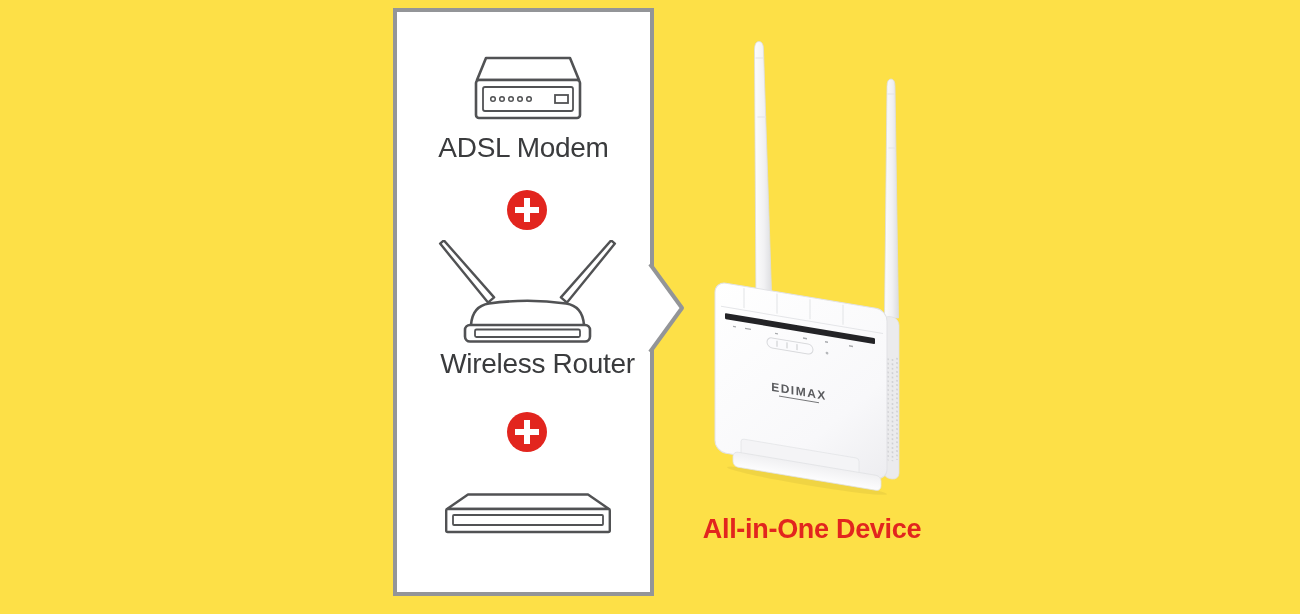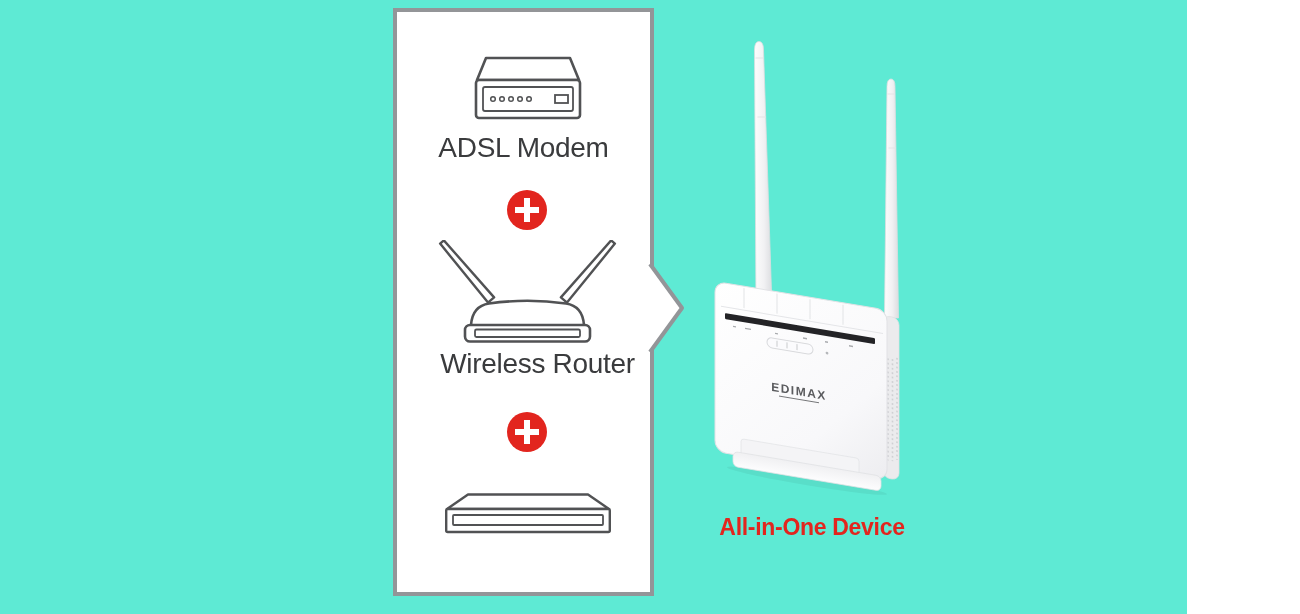--- a/index.html
+++ b/index.html
@@ -1,18 +1,18 @@
 <!DOCTYPE html>
 <html><head>
 <meta charset="utf-8">
 <style>
   html,body{margin:0;padding:0;background:#ffffff;}
   *{box-sizing:border-box;}
   .stage{
-    position:relative;width:1187px;height:614px;background:#5eead4;
+    position:relative;width:1300px;height:614px;background:#fde047;
     font-family:"Liberation Sans",sans-serif;overflow:hidden;
   }
   
   .combo-box{
     position:absolute;left:393px;top:8px;width:261px;height:588px;
     border:4px solid #939598;background:#ffffff;
   }
   .pointer-svg{position:absolute;right:-36px;top:248px;width:48px;height:96px;overflow:visible;}
   .item-icon{position:absolute;display:block;}
   .icon-modem{left:72px;top:42px;width:118px;height:68px;}
@@ -41,21 +41,21 @@
   
   .router-photo{position:absolute;left:695px;top:26px;width:245px;height:485px;}
   .router-photo svg{overflow:visible;}
   .edimax-text{
     font-family:"Liberation Sans",sans-serif;font-size:12px;font-weight:bold;
     letter-spacing:1.5px;fill:#5a5b5e;
   }
   
   .caption{
     position:absolute;left:692px;top:514px;width:240px;text-align:center;
-    font-size:23px;font-weight:700;color:#e2251e;letter-spacing:-0.3px;
+    font-size:27px;font-weight:700;color:#e2251e;letter-spacing:-0.3px;
   }
 </style>
 </head>
 <body>
 
 <div class="stage">
 
   <div class="combo-box">
 
     <svg class="item-icon icon-modem" viewBox="0 0 118 68">

